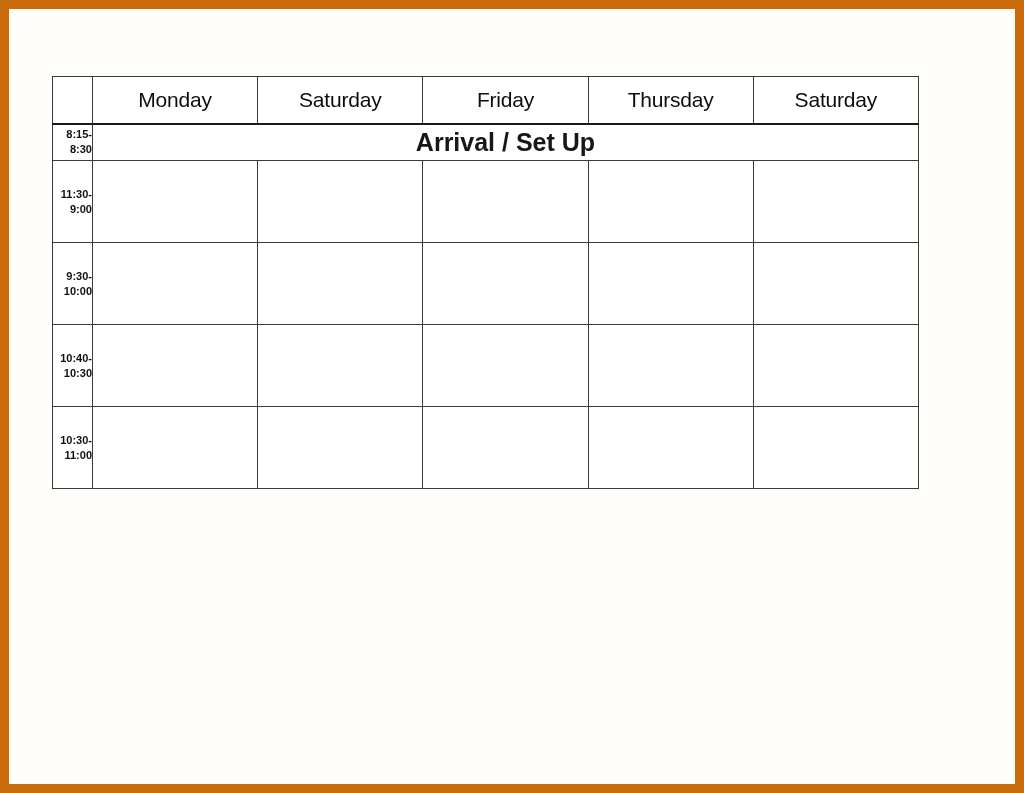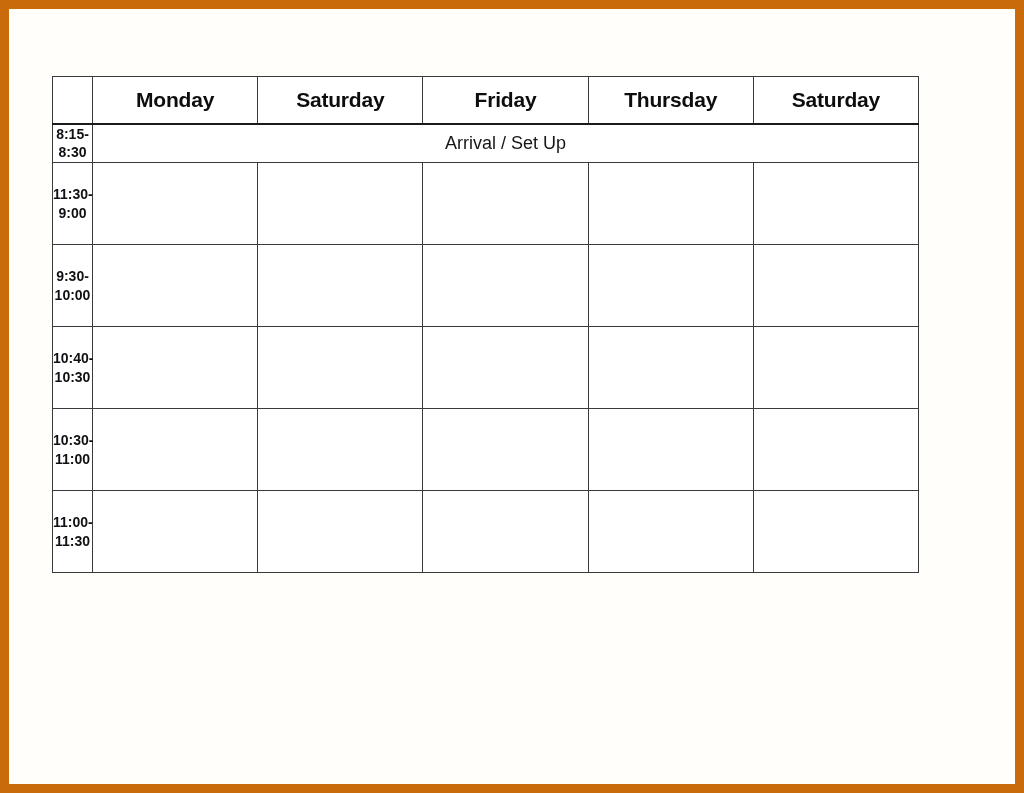--- a/index.html
+++ b/index.html
@@ -58,56 +58,56 @@
     box-sizing: border-box;
   }
 
   col.time-col  { width: 40px; }
   col.day-col   { width: 165.2px; }
 
   
   tr.head-row th {
     height: 47px;
     text-align: center;
-    font-weight: bold;
+    font-weight: normal;
     font-size: 21px;
     color: #0d0d0d;
     letter-spacing: -0.2px;
     border-bottom: 2px solid #1a1a1a;
   }
   tr.head-row th.corner-cell {
     border-bottom: 2px solid #1a1a1a;
   }
 
   
   tr.arrival-row td.arrival-cell {
     height: 37px;
     text-align: center;
-    font-weight: normal;
-    font-size: 18px;
+    font-weight: bold;
+    font-size: 25px;
     color: #171717;
   }
   tr.arrival-row td.time-cell { height: 37px; }
 
   
   tr.slot-row td { height: 82px; }
 
   
   td.time-cell, th.corner-cell {
     text-align: center;
     padding: 0 2px;
   }
   .time-label {
     display: block;
-    font-size: 14px;
+    font-size: 11px;
     font-weight: bold;
     line-height: 1.35;
     color: #101010;
     white-space: pre-line;
-    text-align: center;
+    text-align: right;
   }
   td.day-cell { }
 </style>
 </head>
 <body>
 
 <div id="frame">
   <div id="page-surface">
 
     <div id="schedule-wrap">
@@ -183,29 +183,18 @@
               <span class="time-label">10:30-
 11:00</span>
             </td>
             <td class="day-cell"></td>
             <td class="day-cell"></td>
             <td class="day-cell"></td>
             <td class="day-cell"></td>
             <td class="day-cell"></td>
           </tr>
 
-          <tr class="slot-row">
-            <td class="time-cell">
-              <span class="time-label">11:00-
-11:30</span>
-            </td>
-            <td class="day-cell"></td>
-            <td class="day-cell"></td>
-            <td class="day-cell"></td>
-            <td class="day-cell"></td>
-            <td class="day-cell"></td>
-          </tr>
         </tbody>
       </table>
     </div>
 
   </div>
 </div>
 
 </body></html>

